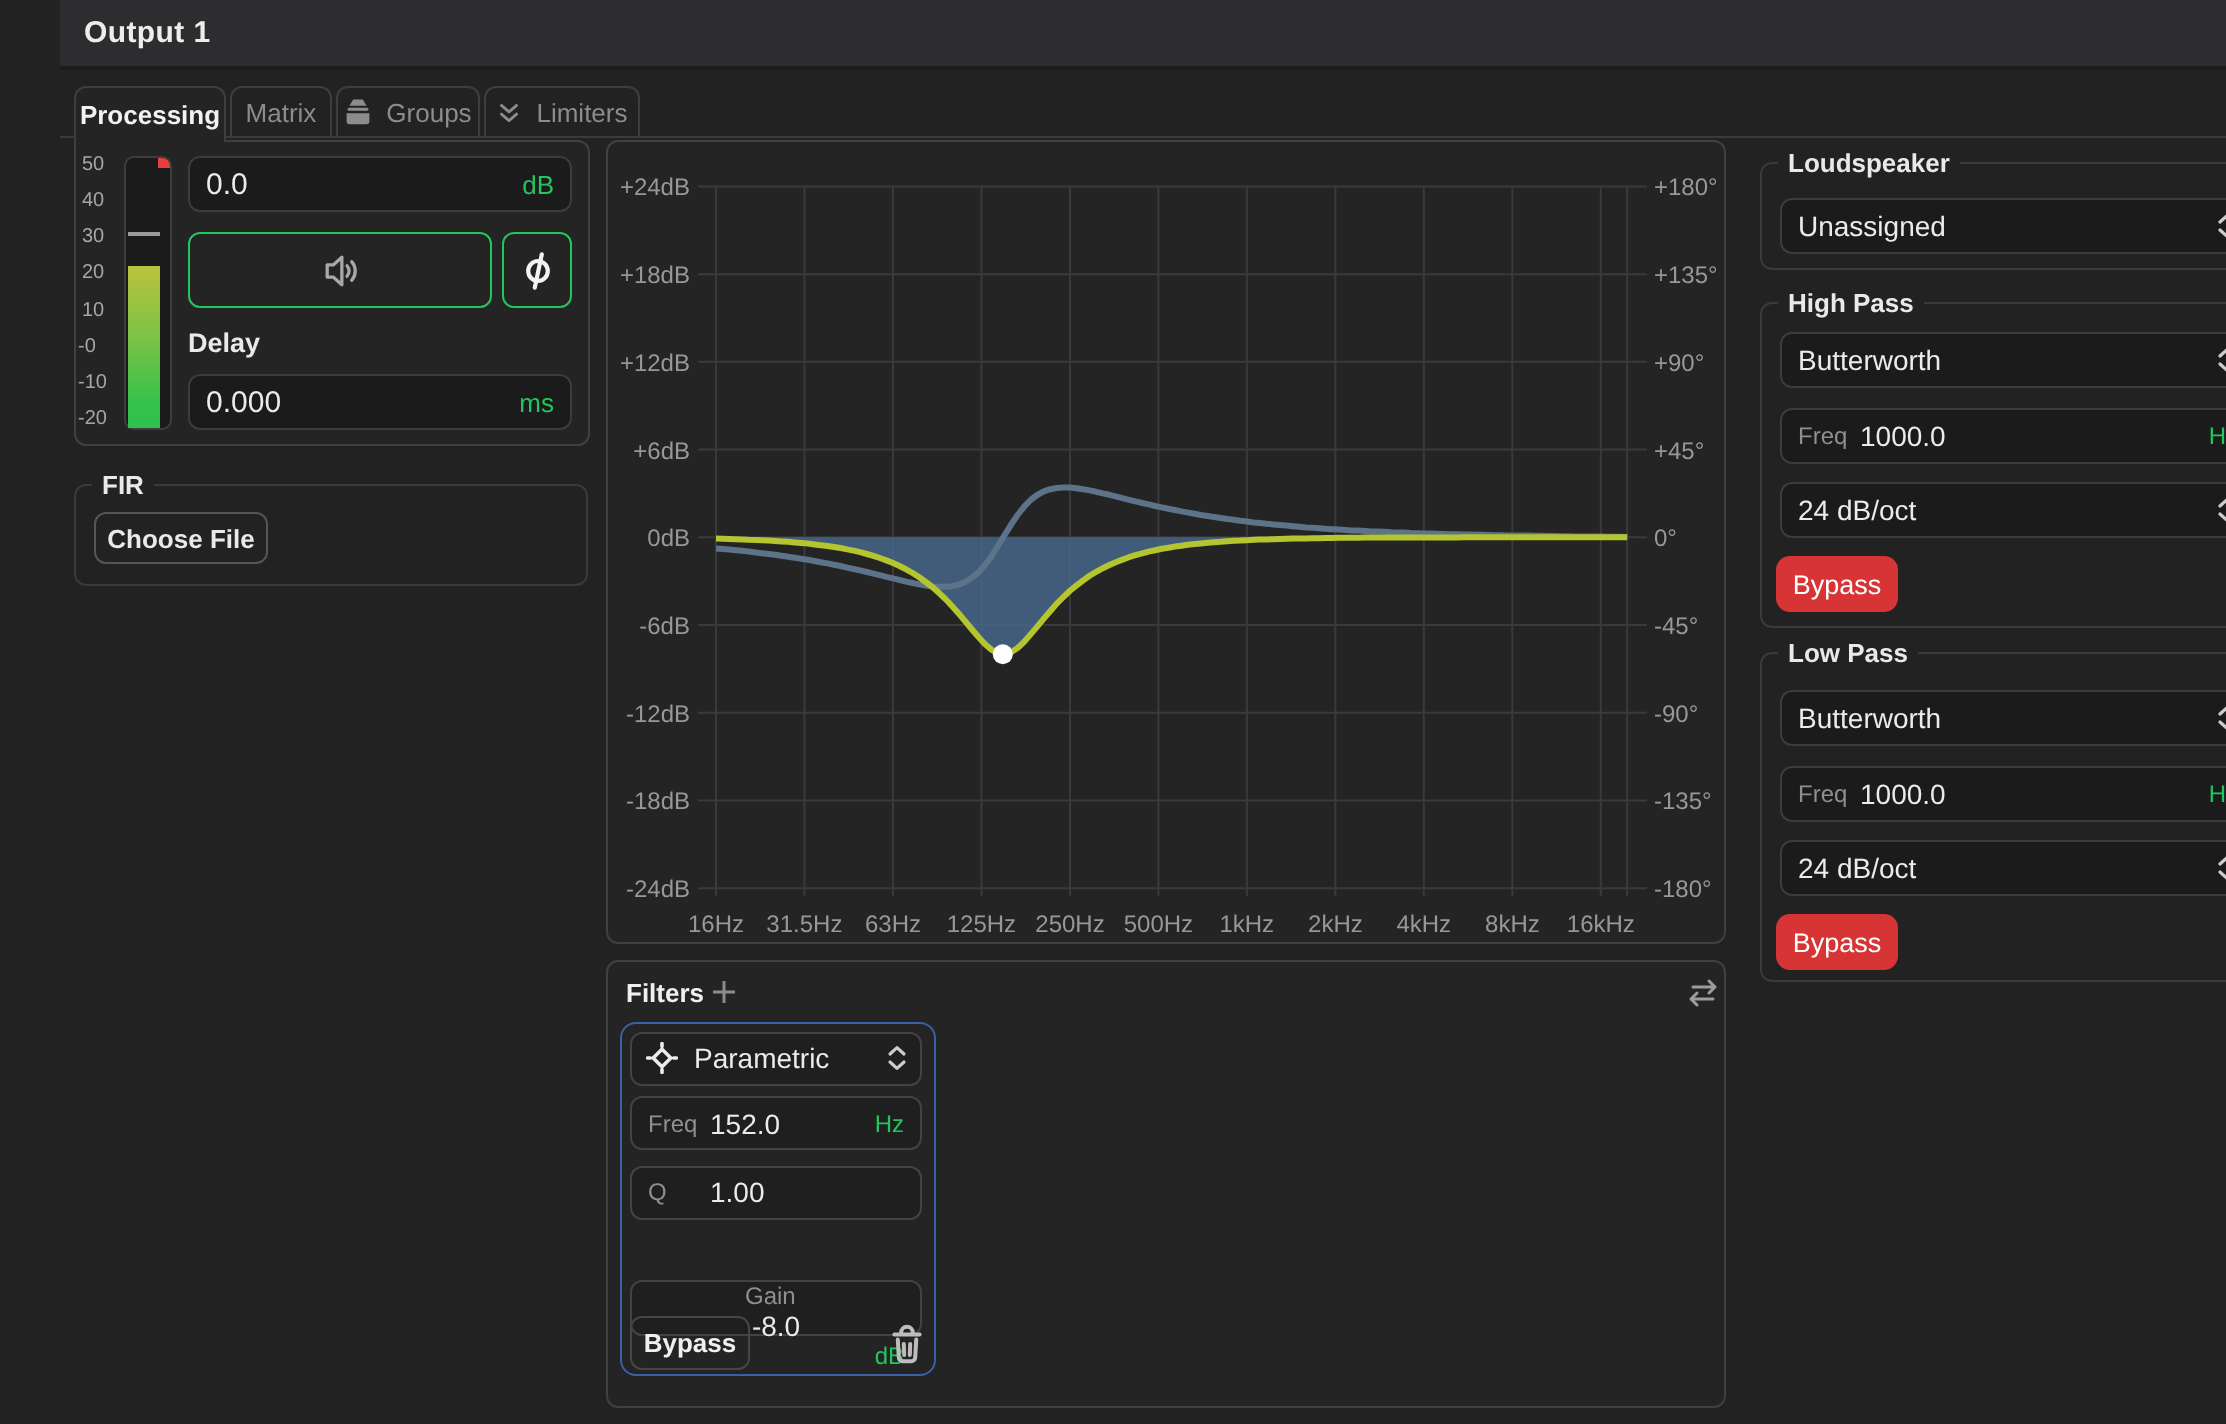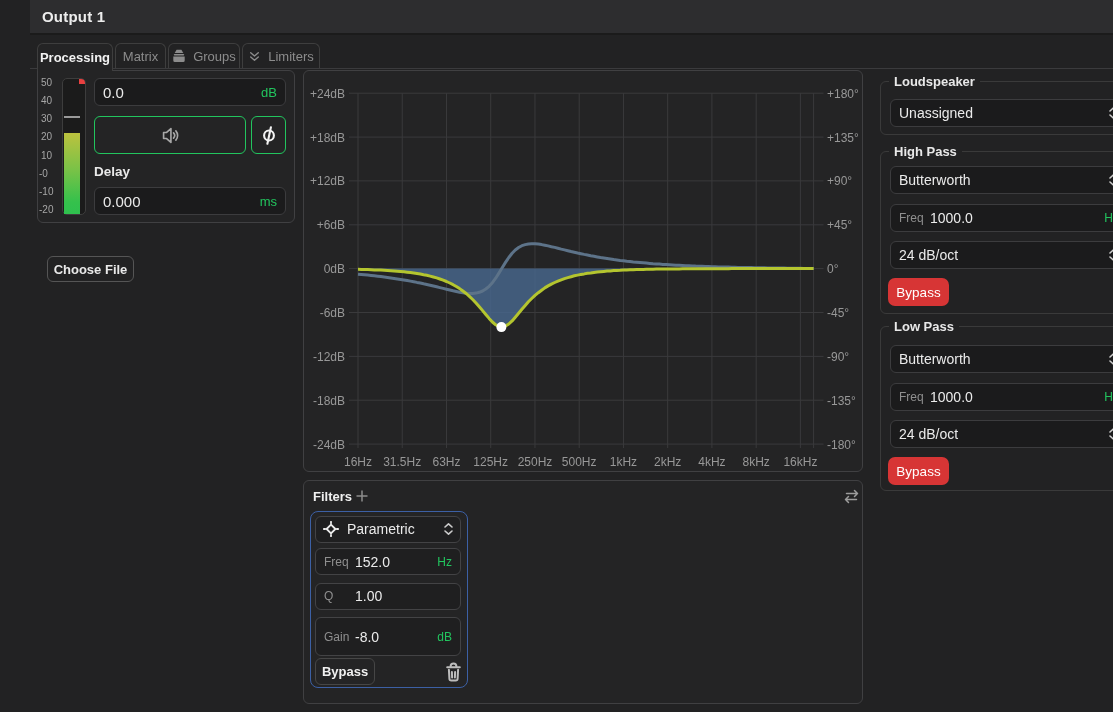--- a/index.html
+++ b/index.html
@@ -80,20 +80,23 @@
         <line x1="9.9" y1="1.2" x2="6.4" y2="17.8" stroke="#f2f2f2" stroke-width="2.1" stroke-linecap="round"></line>
       </svg>
 </div>
 
 <div class="abs" style="left:64px;top:164px;font-size:13.5px;font-weight:bold;color:#e9e9e9;">Delay</div>
 <div class="abs input" style="left:64px;top:187px;width:192px;height:28px;padding:0 8px;">
   <span class="val" style="font-size:15px;">0.000</span>
       <span class="unit" style="font-size:13px;">ms</span>
 </div>
 
+<div class="abs fieldset" style="left:7px;top:242px;width:257px;height:51px;">
+  <span class="flabel">FIR</span>
+</div>
 <div class="abs btn" style="left:17px;top:256px;width:87px;height:26px;border-color:#555;color:#e9e9e9;font-size:13px;font-weight:bold;">Choose File</div>
 
 <div class="abs panel" style="left:273px;top:70px;width:560px;height:402px;"></div>
 <div class="abs panel" style="left:273px;top:480px;width:560px;height:224px;"></div>
 
 <svg class="abs" style="left:0;top:0;" width="1113" height="712" viewBox="0 0 1113 712">
   <g stroke="#3a3a3c" stroke-width="1">
 <line x1="319" y1="93.2" x2="793.5" y2="93.2"></line>
 <line x1="319" y1="137.1" x2="793.5" y2="137.1"></line>
 <line x1="319" y1="180.9" x2="793.5" y2="180.9"></line>
@@ -176,21 +179,21 @@
 </div>
 <div class="abs input" style="left:285px;top:548px;width:146px;height:27px;padding:0 8px;background:#1f1f20;border-color:#434345;">
   <span class="lab">Freq</span>
       <span class="val">152.0</span>
       <span class="unit">Hz</span>
 </div>
 <div class="abs input" style="left:285px;top:582.5px;width:146px;height:27px;padding:0 8px;background:#1f1f20;border-color:#434345;">
   <span class="lab">Q</span>
       <span class="val">1.00</span>
 </div>
-<div class="abs input" style="left:285px;top:617px;width:146px;height:39px;padding:0 8px;background:#1f1f20;border-color:#434345;">
+<div class="abs input" style="left:285px;top:640px;width:146px;height:28px;padding:0 8px;background:#1f1f20;border-color:#434345;flex-direction:column;">
   <span class="lab">Gain</span>
       <span class="val">-8.0</span>
       <span class="unit">dB</span>
 </div>
 <div class="abs btn" style="left:285px;top:657.5px;width:60px;height:27px;color:#f0f0f0;font-size:13px;font-weight:bold;border-color:#464646;">Bypass</div>
 <svg class="abs" style="left:415.5px;top:661.5px;" width="15" height="20" viewBox="0 0 15 20" fill="none" stroke="#bdbdbd" stroke-width="2" stroke-linecap="round" stroke-linejoin="round">
       <path d="M4.6 4.5 V4.3 A2.9 2.9 0 0 1 10.4 4.3 V4.5"></path>
       <path d="M1.2 5.2 H13.8"></path>
       <path d="M2.9 7.8 L3.4 16.8 a1.9 1.9 0 0 0 1.9 1.8 h4.4 a1.9 1.9 0 0 0 1.9 -1.8 L12.1 7.8 M5.9 10 l.2 5.5 M9.1 10 l-.2 5.5"></path>
     </svg>

